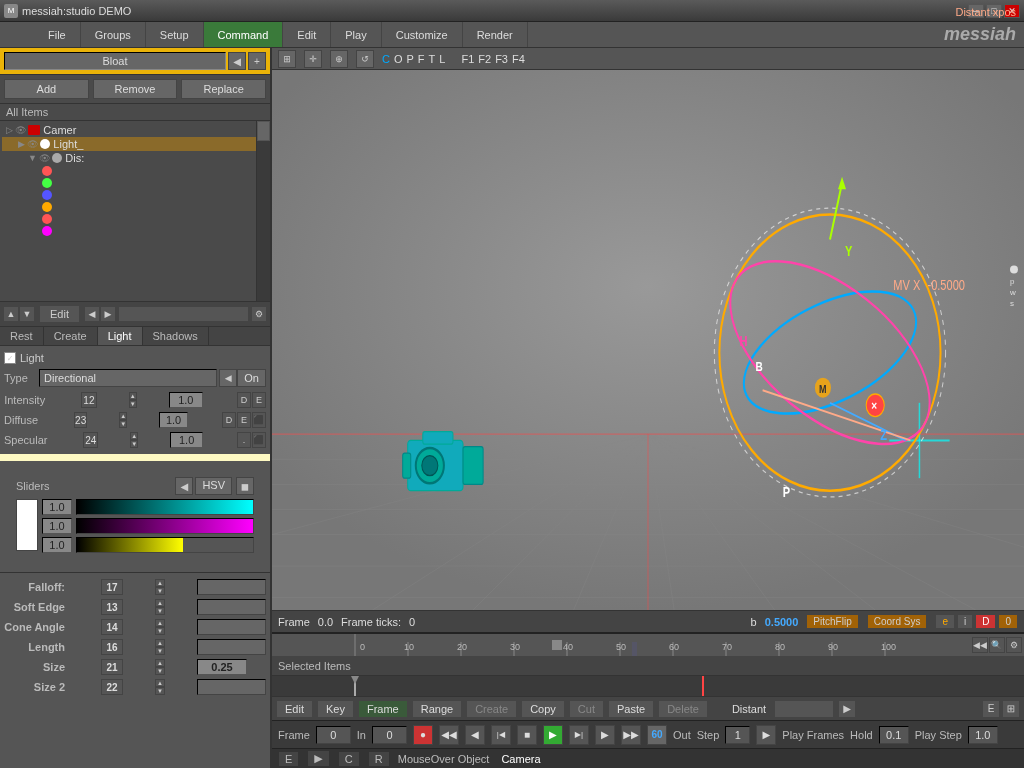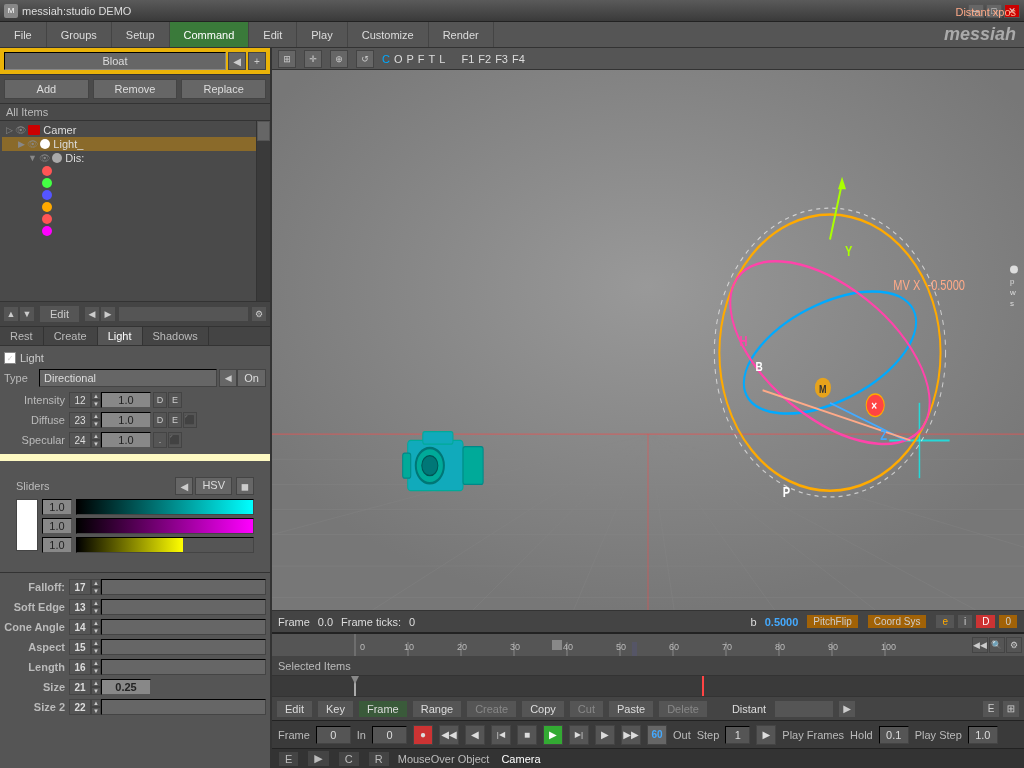--- a/index.html
+++ b/index.html
@@ -14,21 +14,21 @@
     #titlebar-left { display: flex; align-items: center; gap: 4px; }
     #titlebar-icon { width: 14px; height: 14px; background: #888; border-radius: 2px; font-size: 8px; display: flex; align-items: center; justify-content: center; color: #fff; }
     #titlebar-title { font-size: 11px; color: #ddd; }
     #titlebar-controls { display: flex; gap: 2px; }
     .titlebar-btn { width: 16px; height: 14px; display: flex; align-items: center; justify-content: center; font-size: 9px; cursor: pointer; border: 1px solid #555; background: #666; color: #ddd; }
     .titlebar-btn.close { background: #c00; }
 
     
     #menubar {
       width: 100%; height: 26px; background: #555;
-      display: flex; align-items: stretch; border-bottom: 1px solid #333;
+      display: flex; align-items: stretch; border-bottom: 1px solid #333; padding-left: 34px;
     }
     .menu-tab {
       display: flex; align-items: center; padding: 0 14px;
       background: #555; border-right: 1px solid #444;
       cursor: pointer; font-size: 11px; color: #ddd;
       position: relative;
     }
     .menu-tab.active { background: #3a7a3a; color: #fff; }
     .menu-tab-right { display: flex; align-items: center; margin-left: auto; padding-right: 8px; }
     #messiah-logo { font-size: 18px; font-style: italic; color: #aaa; font-weight: bold; }
@@ -81,21 +81,21 @@
     #light-section { padding: 4px; }
     #light-header { display: flex; align-items: center; gap: 4px; padding: 2px 0; }
     .light-checkbox { width: 12px; height: 12px; background: #fff; border: 1px solid #888; display: flex; align-items: center; justify-content: center; font-size: 8px; }
     #type-row { display: flex; align-items: center; padding: 3px 0; }
     #type-label { color: #bbb; font-size: 11px; width: 35px; }
     #type-value { flex: 1; background: #666; border: 1px inset #444; padding: 2px 4px; font-size: 11px; color: #ddd; }
     .type-btn { width: 18px; height: 18px; background: #666; border: 1px solid #444; margin-left: 2px; display: flex; align-items: center; justify-content: center; font-size: 9px; cursor: pointer; color: #ccc; }
     .on-btn { padding: 2px 6px; background: #666; border: 1px solid #444; font-size: 11px; cursor: pointer; color: #ddd; }
 
     
-    .param-row { display: flex; align-items: center; padding: 2px 0; }
+    .param-row { display: flex; align-items: center; padding: 2px 0; gap: 32px; }
     .param-label { color: #bbb; font-size: 11px; width: 65px; text-align: right; padding-right: 4px; }
     .param-num { width: 22px; height: 16px; background: #555; border: 1px solid #444; font-size: 10px; color: #ddd; text-align: center; cursor: pointer; display: flex; align-items: center; justify-content: center; }
     .param-arrows { display: flex; flex-direction: column; width: 10px; }
     .param-arrow { height: 8px; background: #555; border: 1px solid #444; display: flex; align-items: center; justify-content: center; font-size: 6px; cursor: pointer; color: #ccc; }
     .param-val { width: 50px; height: 16px; background: #888; border: 1px inset #555; font-size: 11px; color: #222; text-align: center; display: flex; align-items: center; justify-content: center; }
     .param-extra { display: flex; gap: 1px; margin-left: 2px; }
     .param-extra-btn { width: 14px; height: 16px; background: #555; border: 1px solid #444; display: flex; align-items: center; justify-content: center; font-size: 9px; cursor: pointer; color: #ccc; }
 
     
     #sliders-section { padding: 16px; border-top: 7px solid #fef9c3; }
@@ -392,29 +392,20 @@
       <div class="param-row">
         <span class="param-label">Cone Angle</span>
         <div class="param-num">14</div>
         <div class="param-arrows">
           <div class="param-arrow">▲</div>
           <div class="param-arrow">▼</div>
         </div>
         <div style="flex:1;height:16px;background:#666;border:1px inset #444;"></div>
       </div>
       <div class="param-row">
-        <span class="param-label">Aspect</span>
-        <div class="param-num">15</div>
-        <div class="param-arrows">
-          <div class="param-arrow">▲</div>
-          <div class="param-arrow">▼</div>
-        </div>
-        <div style="flex:1;height:16px;background:#666;border:1px inset #444;"></div>
-      </div>
-      <div class="param-row">
         <span class="param-label">Length</span>
         <div class="param-num">16</div>
         <div class="param-arrows">
           <div class="param-arrow">▲</div>
           <div class="param-arrow">▼</div>
         </div>
         <div style="flex:1;height:16px;background:#666;border:1px inset #444;"></div>
       </div>
       <div class="param-row">
         <span class="param-label">Size</span>

